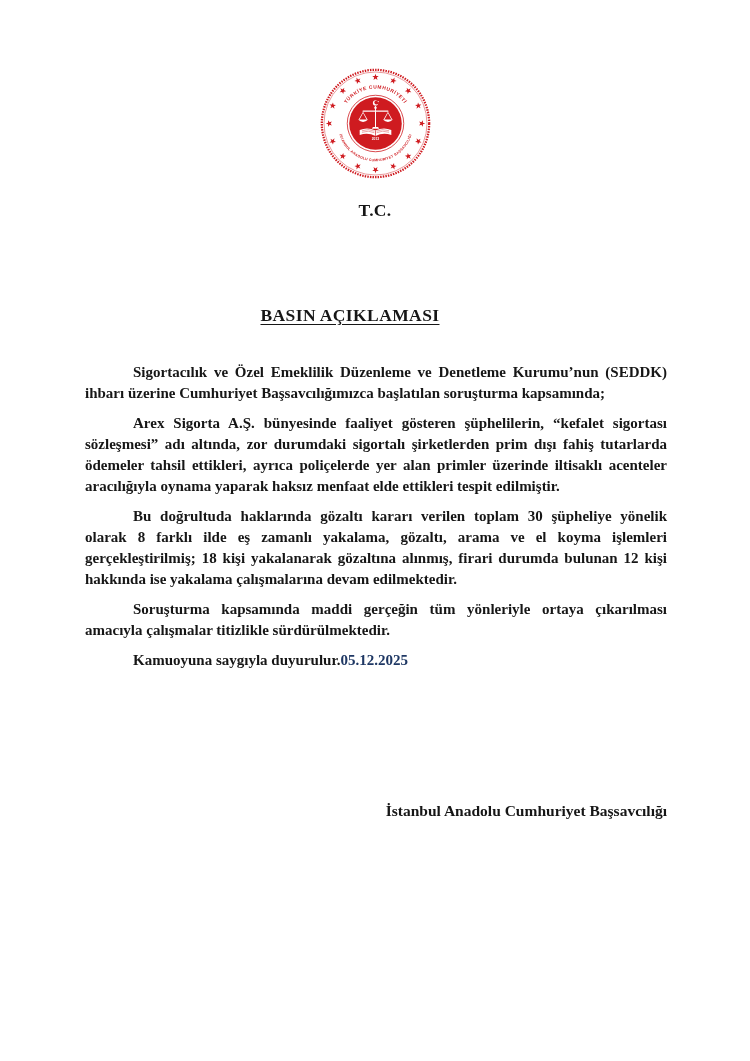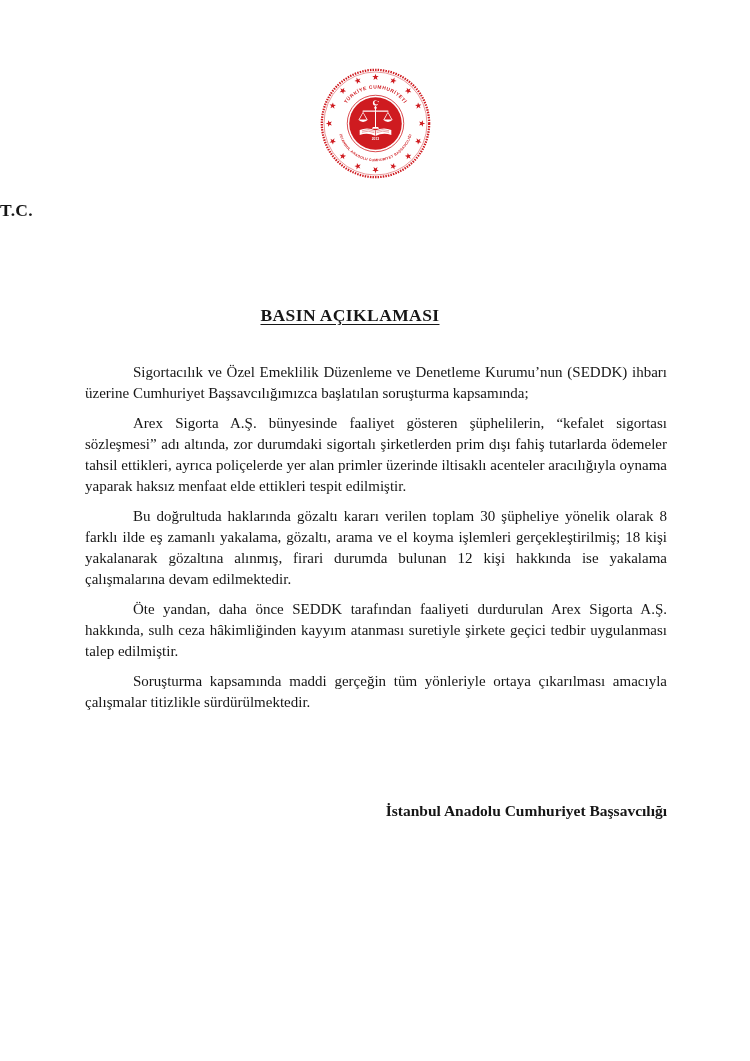--- a/index.html
+++ b/index.html
@@ -13,38 +13,39 @@
   }
   
   .emblem{
     position:absolute;top:67px;left:319px;
     width:113px;height:113px;
   }
   .emblem svg{width:100%;height:100%;display:block;}
   
   .letterhead{
     position:absolute;top:197px;left:0;width:750px;
-    text-align:left;font-weight:bold;
+    text-align:center;font-weight:bold;
     font-size:17.5px;line-height:27.5px;letter-spacing:0.3px;
   }
   .subject{
     position:absolute;top:305px;left:0;width:700px;
     text-align:center;font-weight:bold;
     font-size:17.5px;letter-spacing:0.4px;
     text-decoration:underline;
     text-underline-offset:3px;
   }
   
   .content{
     position:absolute;top:362px;left:85px;width:582px;
     font-size:15px;line-height:21px;text-align:justify;
   }
   .content p{
     margin:0 0 9px 0;
     text-indent:48px;
+    font-weight:bold;
   }
   .closing{margin-top:2px;}
   .closing .date{color:#1f3864;}
   .signature{
     position:absolute;top:802px;right:83px;
     font-weight:bold;font-size:15.5px;
   }
 </style>
 </head>
 <body>
@@ -123,19 +124,19 @@
   <div class="letterhead">
     <div>T.C.</div>
   </div>
 
   <div class="subject">BASIN AÇIKLAMASI</div>
 
   <div class="content">
     <p>Sigortacılık ve Özel Emeklilik Düzenleme ve Denetleme Kurumu’nun (SEDDK) ihbarı üzerine Cumhuriyet Başsavcılığımızca başlatılan soruşturma kapsamında;</p>
     <p>Arex Sigorta A.Ş. bünyesinde faaliyet gösteren şüphelilerin, “kefalet sigortası sözleşmesi” adı altında, zor durumdaki sigortalı şirketlerden prim dışı fahiş tutarlarda ödemeler tahsil ettikleri, ayrıca poliçelerde yer alan primler üzerinde iltisaklı acenteler aracılığıyla oynama yaparak haksız menfaat elde ettikleri tespit edilmiştir.</p>
     <p>Bu doğrultuda haklarında gözaltı kararı verilen toplam 30 şüpheliye yönelik olarak 8 farklı ilde eş zamanlı yakalama, gözaltı, arama ve el koyma işlemleri gerçekleştirilmiş; 18 kişi yakalanarak gözaltına alınmış, firari durumda bulunan 12 kişi hakkında ise yakalama çalışmalarına devam edilmektedir.</p>
-    <p>Öte yandan, daha önce SEDDK tarafından faaliyeti durdurulan Arex Sigorta A.Ş. hakkında, sulh ceza hâkimliğinden kayyım atanması suretiyle şirkete geçici tedbir uygulanması talep edilmiştir.</p>
     <p>Soruşturma kapsamında maddi gerçeğin tüm yönleriyle ortaya çıkarılması amacıyla çalışmalar titizlikle sürdürülmektedir.</p>
+    <p class="closing"><span>Kamuoyuna saygıyla duyurulur.</span><span class="date">05.12.2025</span></p>
   </div>
 
   <div class="signature">İstanbul Anadolu Cumhuriyet Başsavcılığı</div>
 
 </div>
 
 </body></html>

